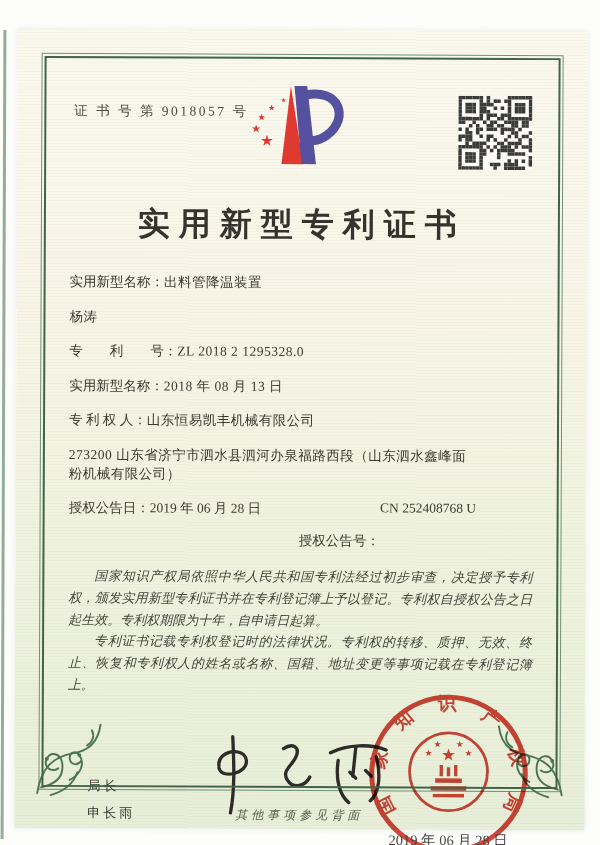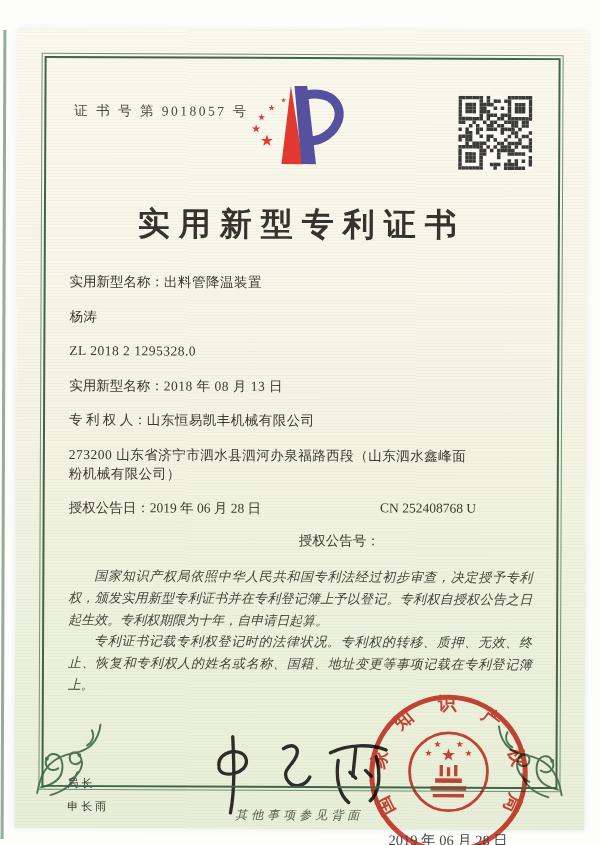--- a/index.html
+++ b/index.html
@@ -30,21 +30,21 @@
   .fields{margin-top:26px;}
   .frow{display:flex;font-size:13.5px;line-height:1.45;margin-bottom:15px;color:#3b392f;}
   .frow .lab{white-space:nowrap;}
   .frow .val{flex:1;letter-spacing:.5px;}
   .grant{display:flex;font-size:13.5px;margin-top:2px;color:#3b392f;}
   .grant .pair2{margin-left:38px;margin-top:32px;}
   .paras{margin-top:16px;font-size:13px;line-height:1.68;text-align:justify;
     color:#45443b;font-style:italic;}
   .paras p{text-indent:2em;}
   .footer{position:relative;height:200px;}
-  .issuer{position:absolute;left:0;top:76px;font-size:11px;letter-spacing:3px;
+  .issuer{position:absolute;left:20px;top:76px;font-size:13px;letter-spacing:3px;
     line-height:2.1;color:#36352f;font-family:"Liberation Sans",sans-serif;}
   .signature{position:absolute;left:126px;top:34px;}
   .seal{position:absolute;right:-6px;top:-6px;opacity:.94;mix-blend-mode:multiply;}
   .page-info{position:absolute;left:0;right:0;bottom:3px;text-align:center;
     font-size:12px;letter-spacing:2px;color:#3d453f;}
   .back-note{position:absolute;left:0;right:0;bottom:5px;text-align:center;
     font-size:12px;letter-spacing:4px;color:#55604f;font-style:italic;}
   .flourish{position:absolute;width:86px;height:86px;}
   .flourish.bl{left:-8px;bottom:-10px;}
   .flourish.br{right:-8px;bottom:-10px;transform:scaleX(-1);}
@@ -346,20 +346,21 @@
 
         <div class="fields">
           <div class="frow">
             <span class="lab">实用新型名称：</span>
             <span class="val">出料管降温装置</span>
           </div>
           <div class="frow">
             <span class="val">杨涛</span>
           </div>
           <div class="frow">
+            <span class="lab">专　　利　　号：</span>
             <span class="val">ZL 2018 2 1295328.0</span>
           </div>
           <div class="frow">
             <span class="lab">实用新型名称：</span>
             <span class="val">2018 年 08 月 13 日</span>
           </div>
           <div class="frow">
             <span class="lab">专  利  权  人：</span>
             <span class="val">山东恒易凯丰机械有限公司</span>
           </div>

